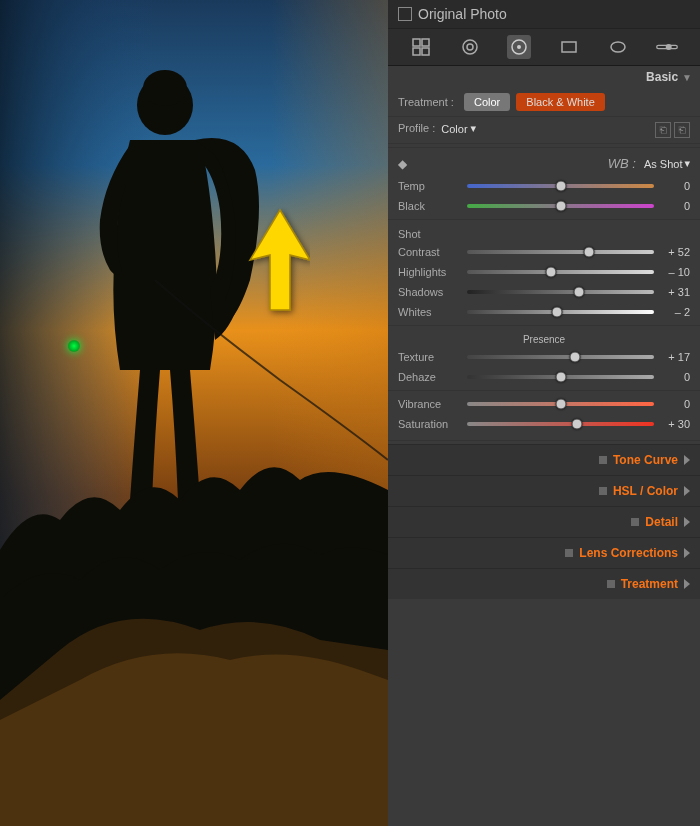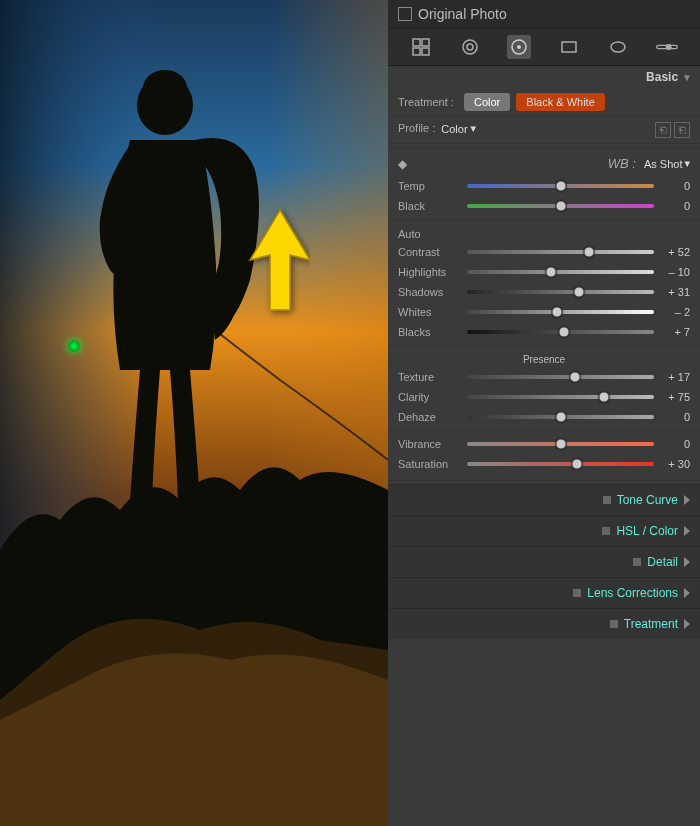--- a/index.html
+++ b/index.html
@@ -272,22 +272,23 @@
     .collapsed-section {
       display: flex;
       align-items: center;
       padding: 8px 10px;
       border-top: 1px solid #2a2a2a;
       background: #333;
       cursor: pointer;
       justify-content: flex-end;
     }
     .collapsed-label {
-      color: #5eead4;
+      color: #f97316;
       font-size: 12px;
+      font-weight: bold;
     }
     .triangle-right {
       width: 0;
       height: 0;
       border-top: 5px solid transparent;
       border-bottom: 5px solid transparent;
       border-left: 6px solid #888;
       margin-left: 6px;
     }
     .small-square {
@@ -511,21 +512,21 @@
         <div class="slider-track-full tint-track" style="width:100%; height:4px; border-radius:2px; position:relative;">
           <div class="thumb-pos" style="left:50%"></div>
         </div>
       </div>
       <span class="slider-value">0</span>
     </div>
 
     <div class="section-divider"></div>
 
     <div class="tone-header">
-      <span class="tone-auto">Auto</span>
+      <span class="tone-auto">Shot</span>
     </div>
 
 
     <div class="slider-row">
       <span class="slider-label">Contrast</span>
       <div class="slider-container">
         <div class="slider-track-full contrast-track" style="width:100%; height:4px; border-radius:2px; position:relative;">
           <div class="thumb-pos" style="left:65%"></div>
         </div>
       </div>
@@ -555,55 +556,37 @@
     <div class="slider-row">
       <span class="slider-label">Whites</span>
       <div class="slider-container">
         <div class="slider-track-full whites-track" style="width:100%; height:4px; border-radius:2px; position:relative;">
           <div class="thumb-pos" style="left:48%"></div>
         </div>
       </div>
       <span class="slider-value">– 2</span>
     </div>
 
-    <div class="slider-row">
-      <span class="slider-label">Blacks</span>
-      <div class="slider-container">
-        <div class="slider-track-full blacks-track" style="width:100%; height:4px; border-radius:2px; position:relative;">
-          <div class="thumb-pos" style="left:52%"></div>
-        </div>
-      </div>
-      <span class="slider-value">+ 7</span>
-    </div>
 
     <div class="section-divider"></div>
 
     <div class="presence-header">
       <span>Presence</span>
     </div>
 
     <div class="slider-row">
       <span class="slider-label">Texture</span>
       <div class="slider-container">
         <div class="slider-track-full texture-track" style="width:100%; height:4px; border-radius:2px; position:relative;">
           <div class="thumb-pos" style="left:58%"></div>
         </div>
       </div>
       <span class="slider-value">+ 17</span>
     </div>
 
-    <div class="slider-row">
-      <span class="slider-label">Clarity</span>
-      <div class="slider-container">
-        <div class="slider-track-full clarity-track" style="width:100%; height:4px; border-radius:2px; position:relative;">
-          <div class="thumb-pos" style="left:73%"></div>
-        </div>
-      </div>
-      <span class="slider-value">+ 75</span>
-    </div>
 
     <div class="slider-row">
       <span class="slider-label">Dehaze</span>
       <div class="slider-container">
         <div class="slider-track-full dehaze-track" style="width:100%; height:4px; border-radius:2px; position:relative;">
           <div class="thumb-pos" style="left:50%"></div>
         </div>
       </div>
       <span class="slider-value">0</span>
     </div>

